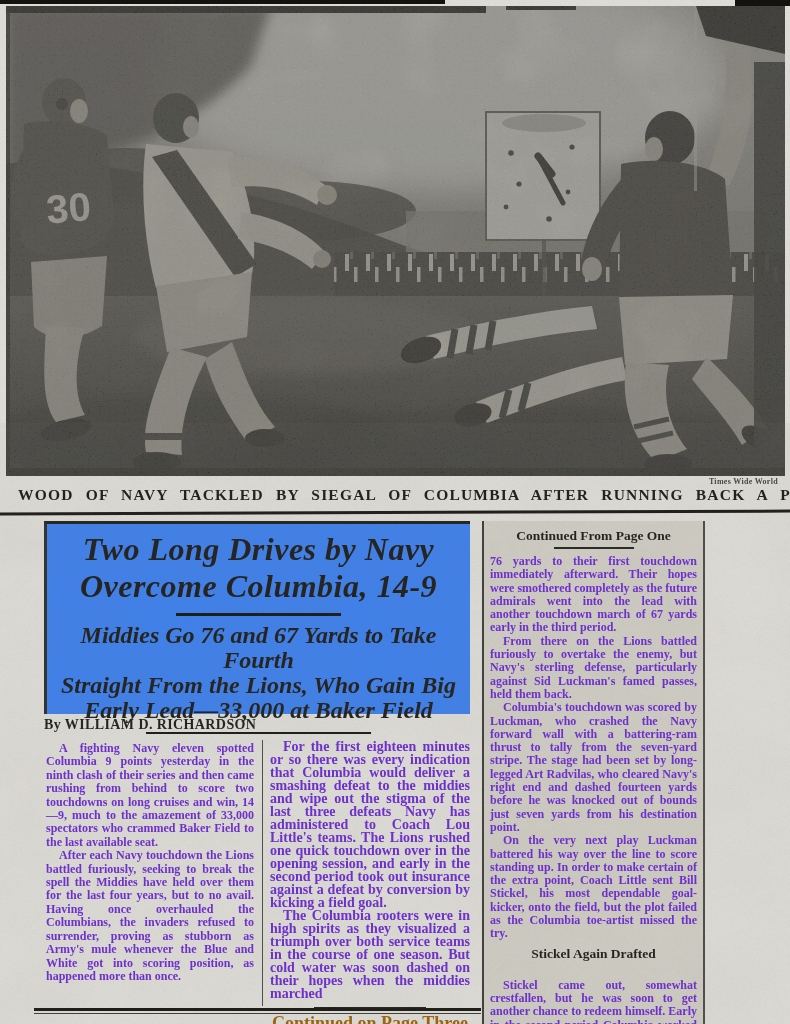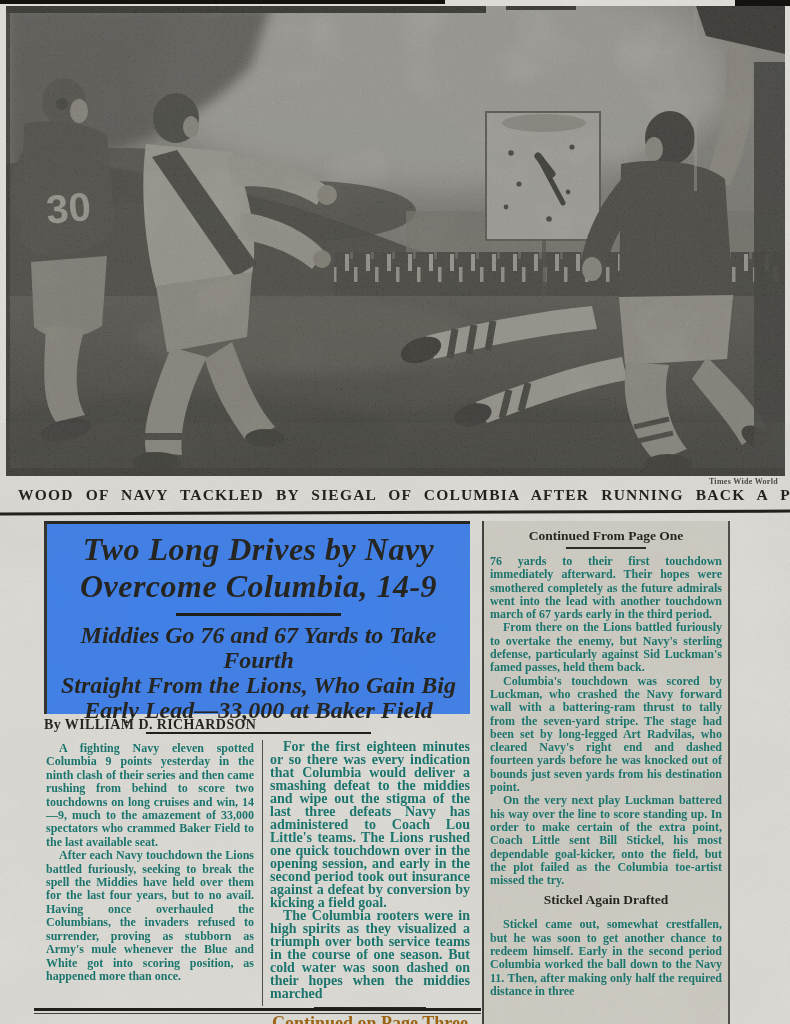--- a/index.html
+++ b/index.html
@@ -39,36 +39,36 @@
     position:absolute; left:44px; top:717px; width:426px; 
     font-weight:bold; font-size:14px; letter-spacing:.4px; color:#1b1a16;
   }
   
   .cols { position:absolute; left:46px; top:740px; width:424px; height:268px; }
   .col1 { position:absolute; left:0; top:2px; width:208px; }
   .vrule { position:absolute; left:216px; top:0; width:1px; height:266px; background:#4c4a43; }
   .col2 { position:absolute; left:224px; top:0; width:200px; }
   .para {
     margin:0; font-size:12px; line-height:13.4px; font-weight:bold;
-    text-align:justify; text-indent:13px; color:#0f766e;
+    text-align:justify; text-indent:13px; color:#6d28d9;
   }
   .para.noindent { text-indent:0; }
   .col2 .para { font-size:14px; line-height:13px; }
   .cont-rule { width:112px; height:2px; background:#1d1c17; margin:7px auto 4px; }
   .cont-footer { text-align:center; font-weight:bold; font-size:18px; color:#a16207; }
   
   .col3 {
-    position:absolute; left:482px; top:521px; width:248px; height:503px;
+    position:absolute; left:482px; top:521px; width:223px; height:503px;
     background:#d7d4cc; border-left:2px solid #3d3b35; border-right:2px solid #4b4942;
     box-sizing:border-box; padding:5px 6px 0 6px; overflow:hidden;
   }
   .col3-header { text-align:center; font-weight:bold; font-size:13.5px; margin-top:2px; color:#1b1a15; }
   .col3-hrule { width:80px; height:2px; background:#24221c; margin:3px auto 6px; }
   .col3 .para { font-size:12px; line-height:13.3px; }
-  .col3-subhead { text-align:center; font-weight:bold; font-size:13.5px; margin:5px 0 10px; color:#1b1a15; }
+  .col3-subhead { text-align:center; font-weight:bold; font-size:13.5px; margin:5px 0 17px; color:#1b1a15; }
   
   .streak { position:absolute; background:#0d0c09; }
   .noise-overlay { position:absolute; left:0; top:0; pointer-events:none; }
 </style>
 </head>
 <body>
 
 <div class="page">
 
   <div class="photo">

